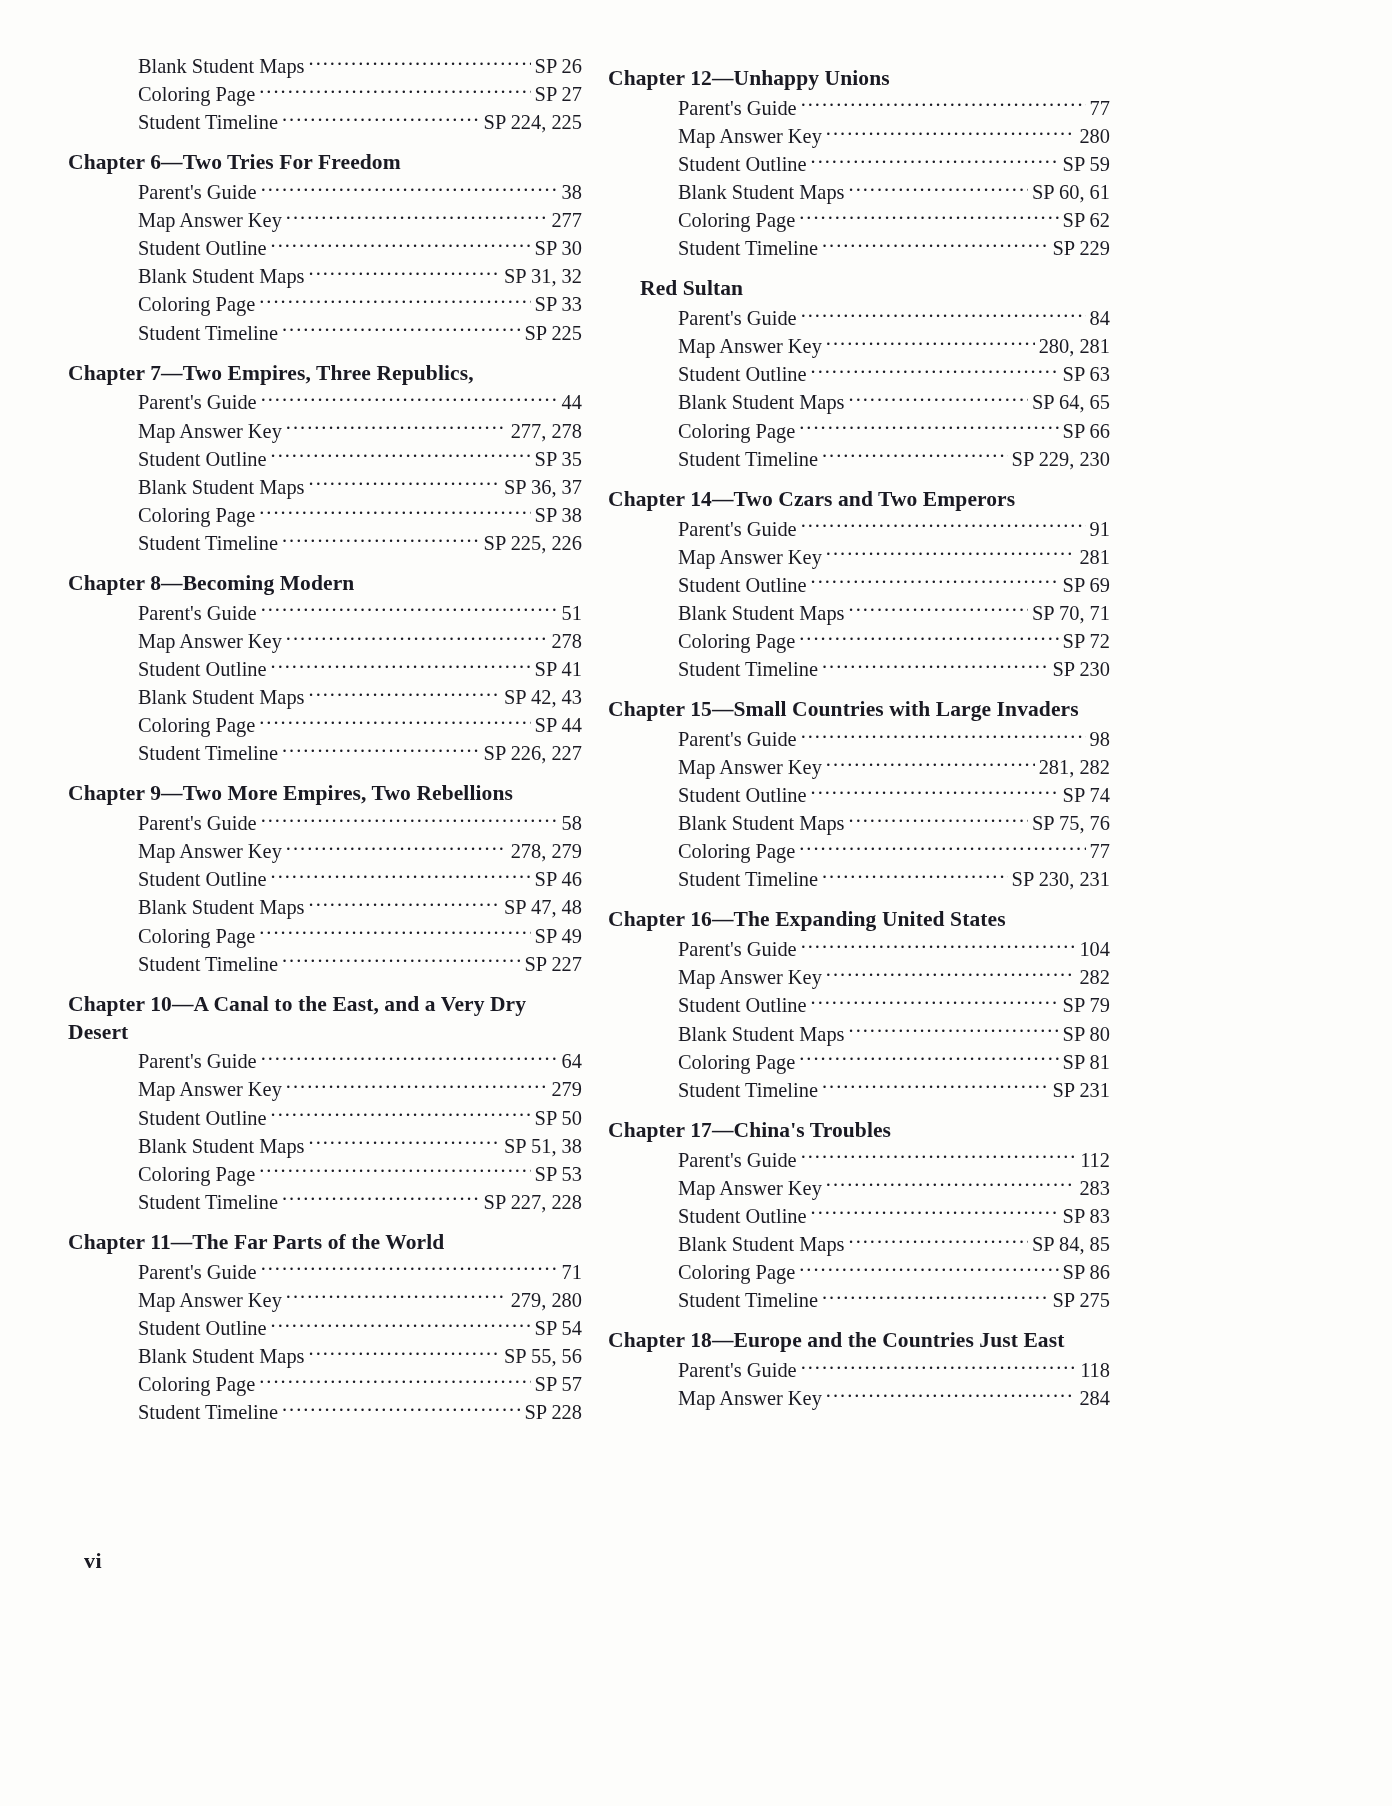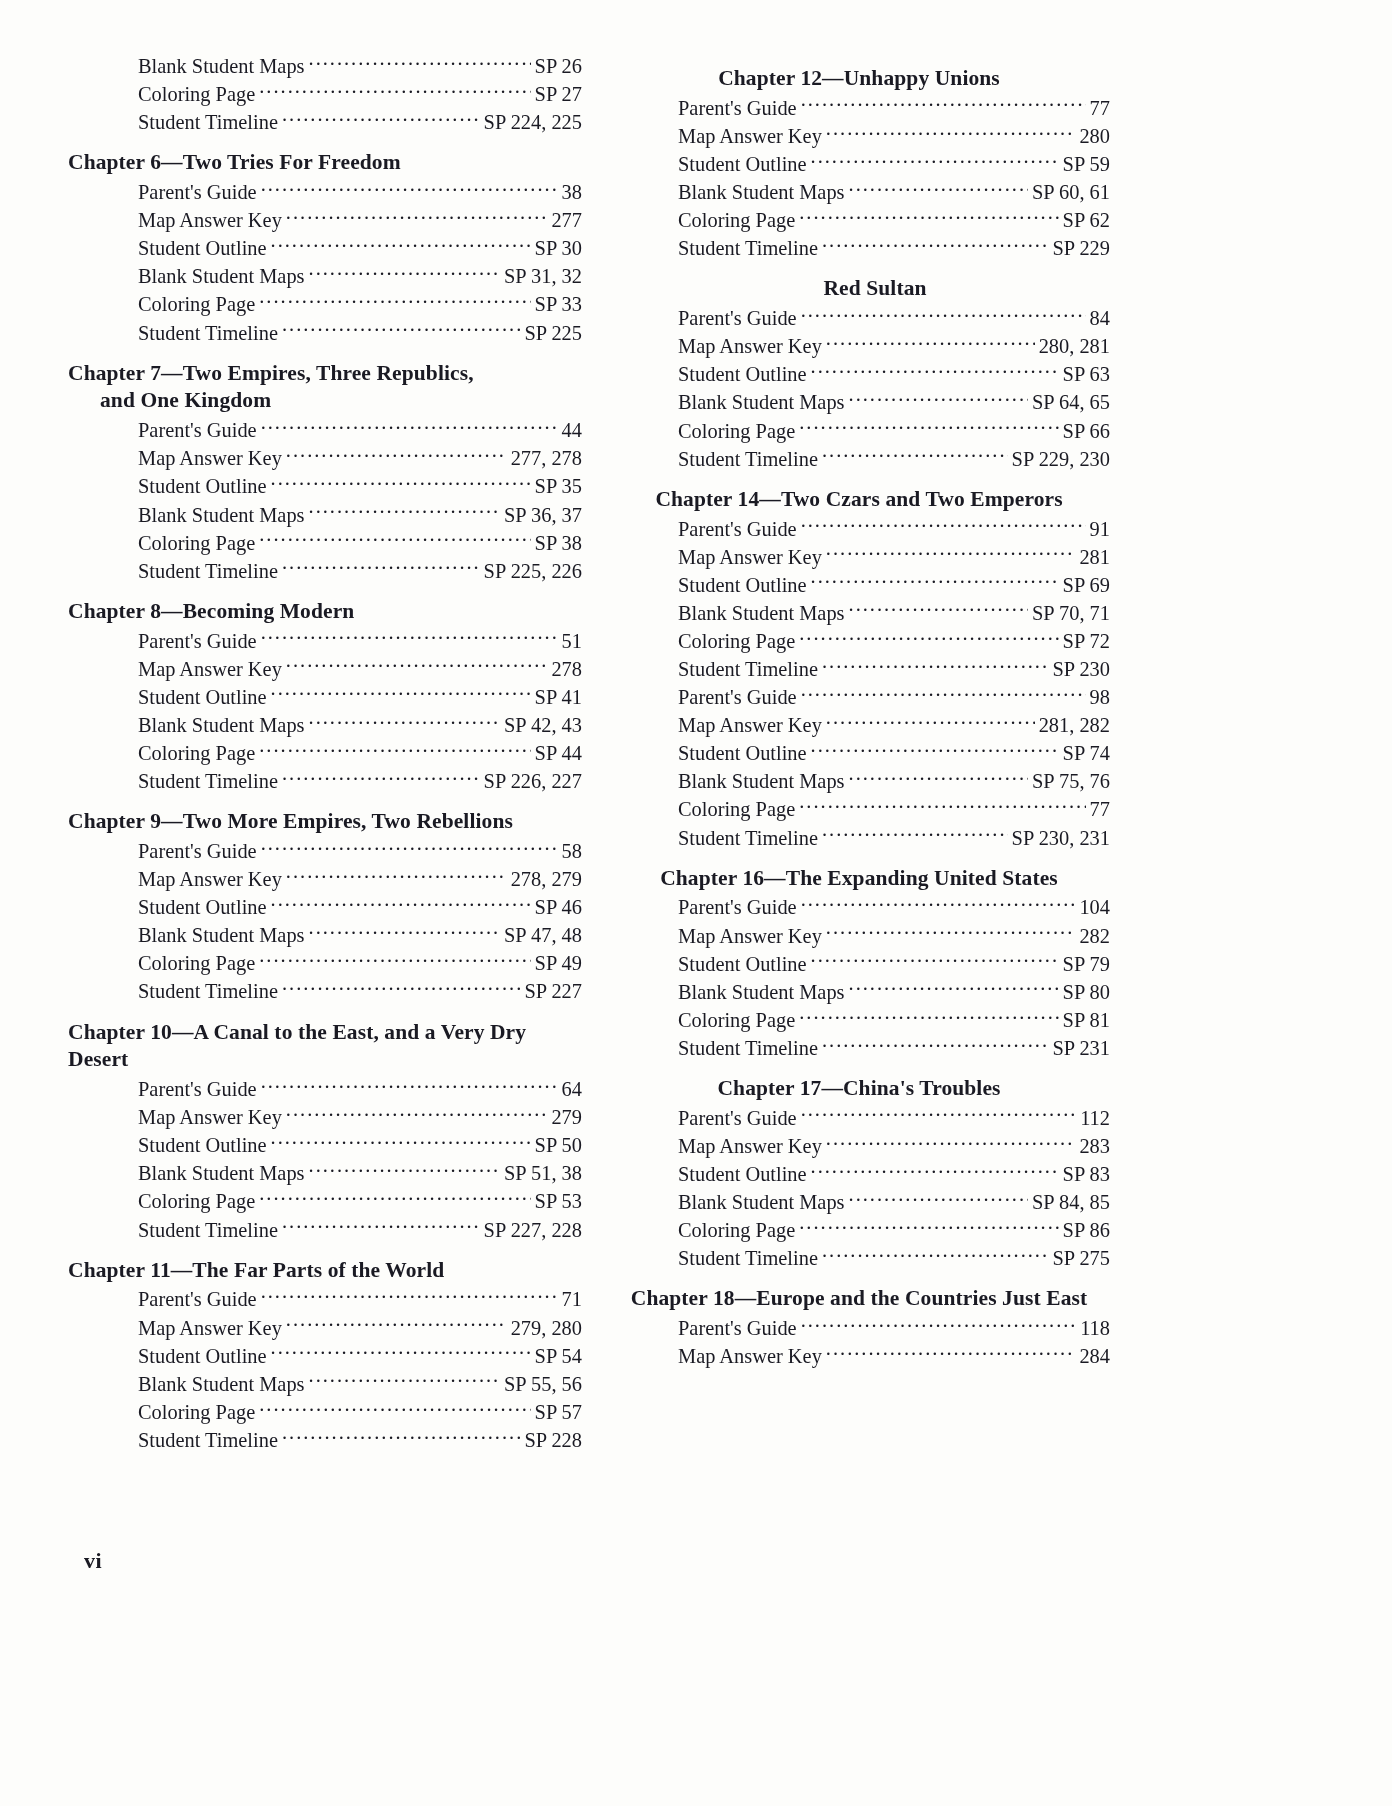--- a/index.html
+++ b/index.html
@@ -30,21 +30,20 @@
   }
   .col-left {
     width: 600px;
     padding-left: 68px;
     padding-right: 18px;
   }
   .col-right {
     width: 792px;
     padding-left: 8px;
     padding-right: 282px;
-    text-align: center;
   }
 
   
   .chapter-heading {
     font-weight: bold;
     font-size: 21.5px;
     line-height: 27.8px;
     letter-spacing: 0.1px;
     margin: 0;
     padding-top: 13px;
@@ -151,21 +150,21 @@
             <span class="leader"></span>
             <span class="pagenum">SP 33</span>
           </div>
           <div class="entry">
             <span class="label">Student Timeline</span>
             <span class="leader"></span>
             <span class="pagenum">SP 225</span>
           </div>
         </div>
         <div class="chapter-block">
-          <div class="chapter-heading"><span>Chapter 7—Two Empires, Three Republics,</span><span class="cont">and One Kingdom</span></div>
+          <div class="chapter-heading"><span>Chapter 7—Two Empires, Three Republics,</span></div>
           <div class="entry">
             <span class="label">Parent's Guide</span>
             <span class="leader"></span>
             <span class="pagenum">44</span>
           </div>
           <div class="entry">
             <span class="label">Map Answer Key</span>
             <span class="leader"></span>
             <span class="pagenum">277, 278</span>
           </div>
@@ -418,20 +417,21 @@
             <span class="leader"></span>
             <span class="pagenum">SP 72</span>
           </div>
           <div class="entry">
             <span class="label">Student Timeline</span>
             <span class="leader"></span>
             <span class="pagenum">SP 230</span>
           </div>
         </div>
         <div class="chapter-block">
+          <div class="chapter-heading"><span>Chapter 15—Small Countries with Large Invaders</span></div>
           <div class="entry">
             <span class="label">Parent's Guide</span>
             <span class="leader"></span>
             <span class="pagenum">98</span>
           </div>
           <div class="entry">
             <span class="label">Map Answer Key</span>
             <span class="leader"></span>
             <span class="pagenum">281, 282</span>
           </div>

